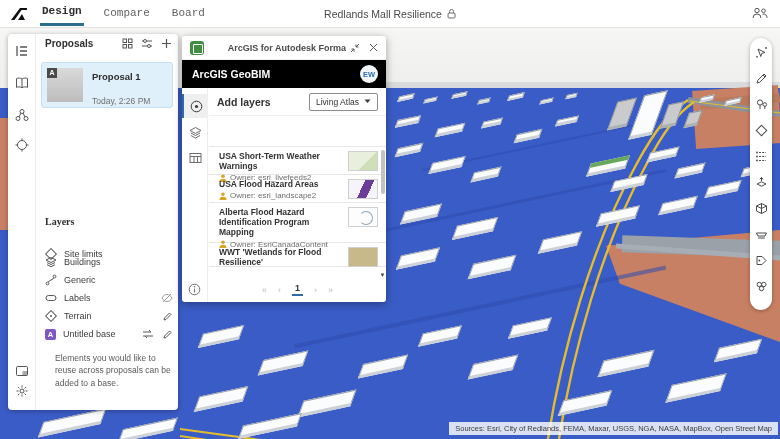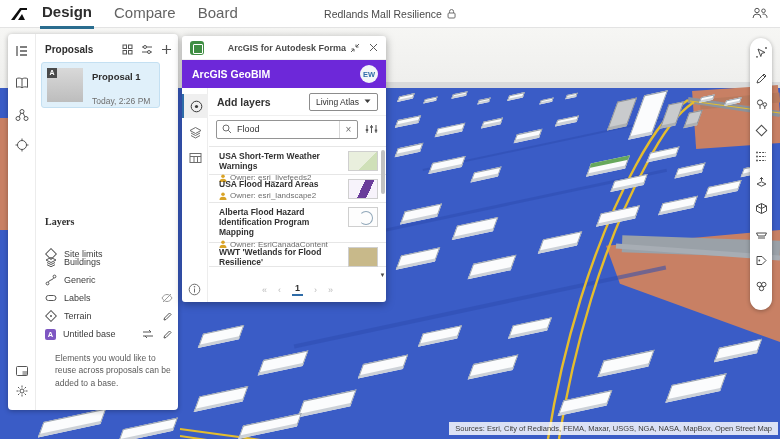--- a/index.html
+++ b/index.html
@@ -3,21 +3,21 @@
 <meta charset="utf-8">
 <style>
   * { margin:0; padding:0; box-sizing:border-box; }
   html,body { width:780px; height:439px; overflow:hidden; }
   body { font-family:"Liberation Sans", sans-serif; position:relative; background:#f4f4f2; }
   .abs { position:absolute; }
 
   
   #topbar { position:absolute; left:0; top:0; width:780px; height:28px; background:#fff; border-bottom:1px solid #e3e3e3; z-index:40; display:flex; align-items:center; }
   .logo { width:18px; height:14px; margin:0 12px 0 10px; }
-  .tab { font-size:15px; color:#636363; padding:4px 2px 6px; margin-right:18px; cursor:pointer; }
+  .tab { font-size:11px; color:#636363; padding:4px 2px 6px; margin-right:18px; cursor:pointer;font-family:Liberation Mono, monospace; }
   .tab.active { color:#2d2d2d; font-weight:bold; border-bottom:3px solid #2a6d8f; }
   #proj-title { position:absolute; left:50%; transform:translateX(-50%); font-size:10.5px; color:#4a4a4a; display:flex; align-items:center; gap:5px; }
   #topbar-right { position:absolute; right:12px; top:7px; }
 
   
   #map { position:absolute; inset:0; z-index:0; }
   #sky { position:absolute; left:0; top:28px; width:780px; height:60px; background:linear-gradient(#f6f6f4,#eeeeec); }
   #horizon-strip { position:absolute; left:330px; top:82px; width:450px; height:9px; background:#d9dadb; }
   #flood { position:absolute; left:0; top:88px; width:780px; height:351px; background:#3a5cc6; }
   .bld { position:absolute; background:#fbfcfd; border:1px solid #9aa2ac; border-bottom:3px solid #ccd1d7; transform:rotate(-12deg) skewX(-32deg); }
@@ -26,42 +26,42 @@
   .bld.green { border-top:4px solid #67a85c; }
   .street { position:absolute; background:#2d4db1; opacity:.55; transform:rotate(-12deg); }
   #attribution { position:absolute; right:2px; bottom:4px; background:rgba(255,255,255,.82); color:#3c3c3c; font-size:7.5px; padding:2px 6px; z-index:5; }
 
   
   #left-panel { position:absolute; left:8px; top:34px; width:170px; height:376px; background:#fff; border-radius:4px; box-shadow:0 1px 5px rgba(0,0,0,.3); z-index:20; }
   #left-rail { position:absolute; left:0; top:0; width:28px; height:100%; border-right:1px solid #ececec; }
   .rail-ic { position:absolute; left:7px; width:14px; height:14px; cursor:pointer; }
   #lp-content { position:absolute; left:29px; top:0; width:141px; height:100%; }
   .panel-h { font-size:10px; font-weight:bold; color:#2d2d2d; }
-  #proposals-head { position:absolute; left:8px; top:10px; right:6px; display:flex; align-items:center;text-align:center; }
+  #proposals-head { position:absolute; left:8px; top:4px; right:6px; display:flex; align-items:center;text-align:center; }
   #proposals-head .sp { flex:1; }
-  #proposal-card { position:absolute; left:4px; top:28px; width:119px; height:46px; background:#e0f0fa; border:1px solid #c4e0f2; border-radius:3px; cursor:pointer; }
+  #proposal-card { position:absolute; left:4px; top:28px; width:132px; height:46px; background:#e0f0fa; border:1px solid #c4e0f2; border-radius:3px; cursor:pointer; }
   #prop-thumb { position:absolute; left:5px; top:5px; width:36px; height:34px; background:linear-gradient(#d9d9d9,#bdbdbd); }
   .a-badge { position:absolute; left:0; top:0; width:10px; height:10px; background:#4a4a4a; color:#fff; font-size:7px; font-weight:bold; text-align:center; line-height:10px; }
   #prop-name { position:absolute; left:50px; top:8px; font-size:9.5px; font-weight:bold; color:#2d2d2d; }
   #prop-date { position:absolute; left:50px; top:33px; font-size:8.5px; color:#6f6f6f; }
   #layers-head { position:absolute; left:8px; top:182px;font-family:Liberation Serif, serif; }
   .layer-row { position:absolute; left:8px; width:128px; height:16px; display:flex; align-items:center; gap:7px; cursor:pointer; }
   .layer-lbl { font-size:9px; color:#3c3c3c; }
   .row-actions { position:absolute; right:0; display:flex; gap:8px; }
   .base-badge { width:11px; height:11px; background:#7e57c2; border-radius:2px; color:#fff; font-size:7.5px; font-weight:bold; text-align:center; line-height:11px; }
   #layers-hint { position:absolute; left:18px; top:318px; width:116px; font-size:8.5px; color:#5a5a5a; line-height:1.45; }
 
   
   #dialog { position:absolute; left:182px; top:36px; width:204px; height:266px; background:#fff; border-radius:3px; box-shadow:0 2px 8px rgba(0,0,0,.35); z-index:25; }
   #dlg-titlebar { position:absolute; left:0; top:0; right:0; height:24px; display:flex; align-items:center; border-bottom:1px solid #f0f0f0; }
   #dlg-app-icon { width:14px; height:14px; background:#3f8e43; border-radius:3px; margin:0 6px 0 8px; position:relative; }
   #dlg-app-icon::after { content:""; position:absolute; left:3px; top:3px; width:8px; height:8px; border:1.5px solid #fff; border-radius:1px; }
   #dlg-title { font-size:9px; color:#4a4a4a; font-weight:bold; flex:1;text-align:right; }
   #dlg-titlebar .tbtn { width:18px; height:18px; display:flex; align-items:center; justify-content:center; color:#5a5a5a; cursor:pointer; }
-  #dlg-bluebar { position:absolute; left:0; top:24px; right:0; height:28px; background:#6d28d9; display:flex; align-items:center; }
+  #dlg-bluebar { position:absolute; left:0; top:24px; right:0; height:28px; background:#000000; display:flex; align-items:center; }
   #dlg-bluebar .bb-title { color:#fff; font-size:10.5px; font-weight:bold; margin-left:10px; flex:1; }
   #avatar { width:18px; height:18px; border-radius:50%; background:#f2f5f8; color:#2e6ca8; font-size:7.5px; font-weight:bold; display:flex; align-items:center; justify-content:center; margin-right:8px; cursor:pointer; }
   #dlg-body { position:absolute; left:0; top:52px; right:0; bottom:0; }
   #dlg-rail { position:absolute; left:0; top:0; width:26px; height:100%; border-right:1px solid #ededed; }
   .dlg-rail-ic { position:absolute; left:0; width:26px; height:24px; display:flex; align-items:center; justify-content:center; cursor:pointer; }
   .dlg-rail-ic.active { background:#efefef; border-left:2px solid #2e6ca8; }
   #dlg-main { position:absolute; left:27px; top:0; right:0; height:100%; }
   #addlayers-row { position:absolute; left:0; top:0; right:0; height:28px; border-bottom:1px solid #f0f0f0; display:flex; align-items:center; }
   #addlayers-title { font-size:10.5px; font-weight:bold; color:#323232; margin-left:8px; flex:1; }
   #source-btn { border:1px solid #8c8c8c; border-radius:2px; font-size:8.5px; color:#323232; padding:3px 6px; margin-right:8px; display:flex; align-items:center; gap:5px; cursor:pointer; background:#fff; }
@@ -365,36 +365,20 @@
     <div id="dlg-main">
       <div id="addlayers-row">
         <div id="addlayers-title">Add layers</div>
         <div id="source-btn">
           <span>Living Atlas</span>
           <svg width="7" height="5" viewBox="0 0 7 5">
               <path d="M0.5 0.5 L3.5 4 L6.5 0.5 Z" fill="#3a3a3a"></path>
             </svg>
         </div>
       </div>
-      <div id="search-row">
-        <div id="search-box">
-          <svg width="10" height="10" viewBox="0 0 10 10" style="margin:0 5px">
-              <circle cx="4" cy="4" r="3" fill="none" stroke="#6e6e6e"></circle>
-              <path d="M6.3 6.3 L9 9" stroke="#6e6e6e"></path>
-            </svg>
-          <input id="search-input" readonly="" value="Flood" style="">
-          <div id="search-clear">×</div>
-        </div>
-        <svg id="filter-btn" width="13" height="12" viewBox="0 0 13 12">
-            <path d="M2 2 V10 M6.5 2 V10 M11 2 V10" stroke="#555"></path>
-            <rect x="0.8" y="6" width="2.4" height="2" fill="#555"></rect>
-            <rect x="5.3" y="3" width="2.4" height="2" fill="#555"></rect>
-            <rect x="9.8" y="6.5" width="2.4" height="2" fill="#555"></rect>
-          </svg>
-      </div>
       <div id="results">
         <div class="res-row" style="height:28px">
           <div class="res-title">USA Short-Term Weather Warnings</div>
           <div class="res-owner">
             <svg width="8" height="8" viewBox="0 0 8 8">
                 <circle cx="4" cy="2.3" r="1.8" fill="#d9a326"></circle>
                 <path d="M0.5 8 a3.5 3.2 0 0 1 7 0 Z" fill="#d9a326"></path>
               </svg>
             <span>Owner: esri_livefeeds2</span>
           </div>

